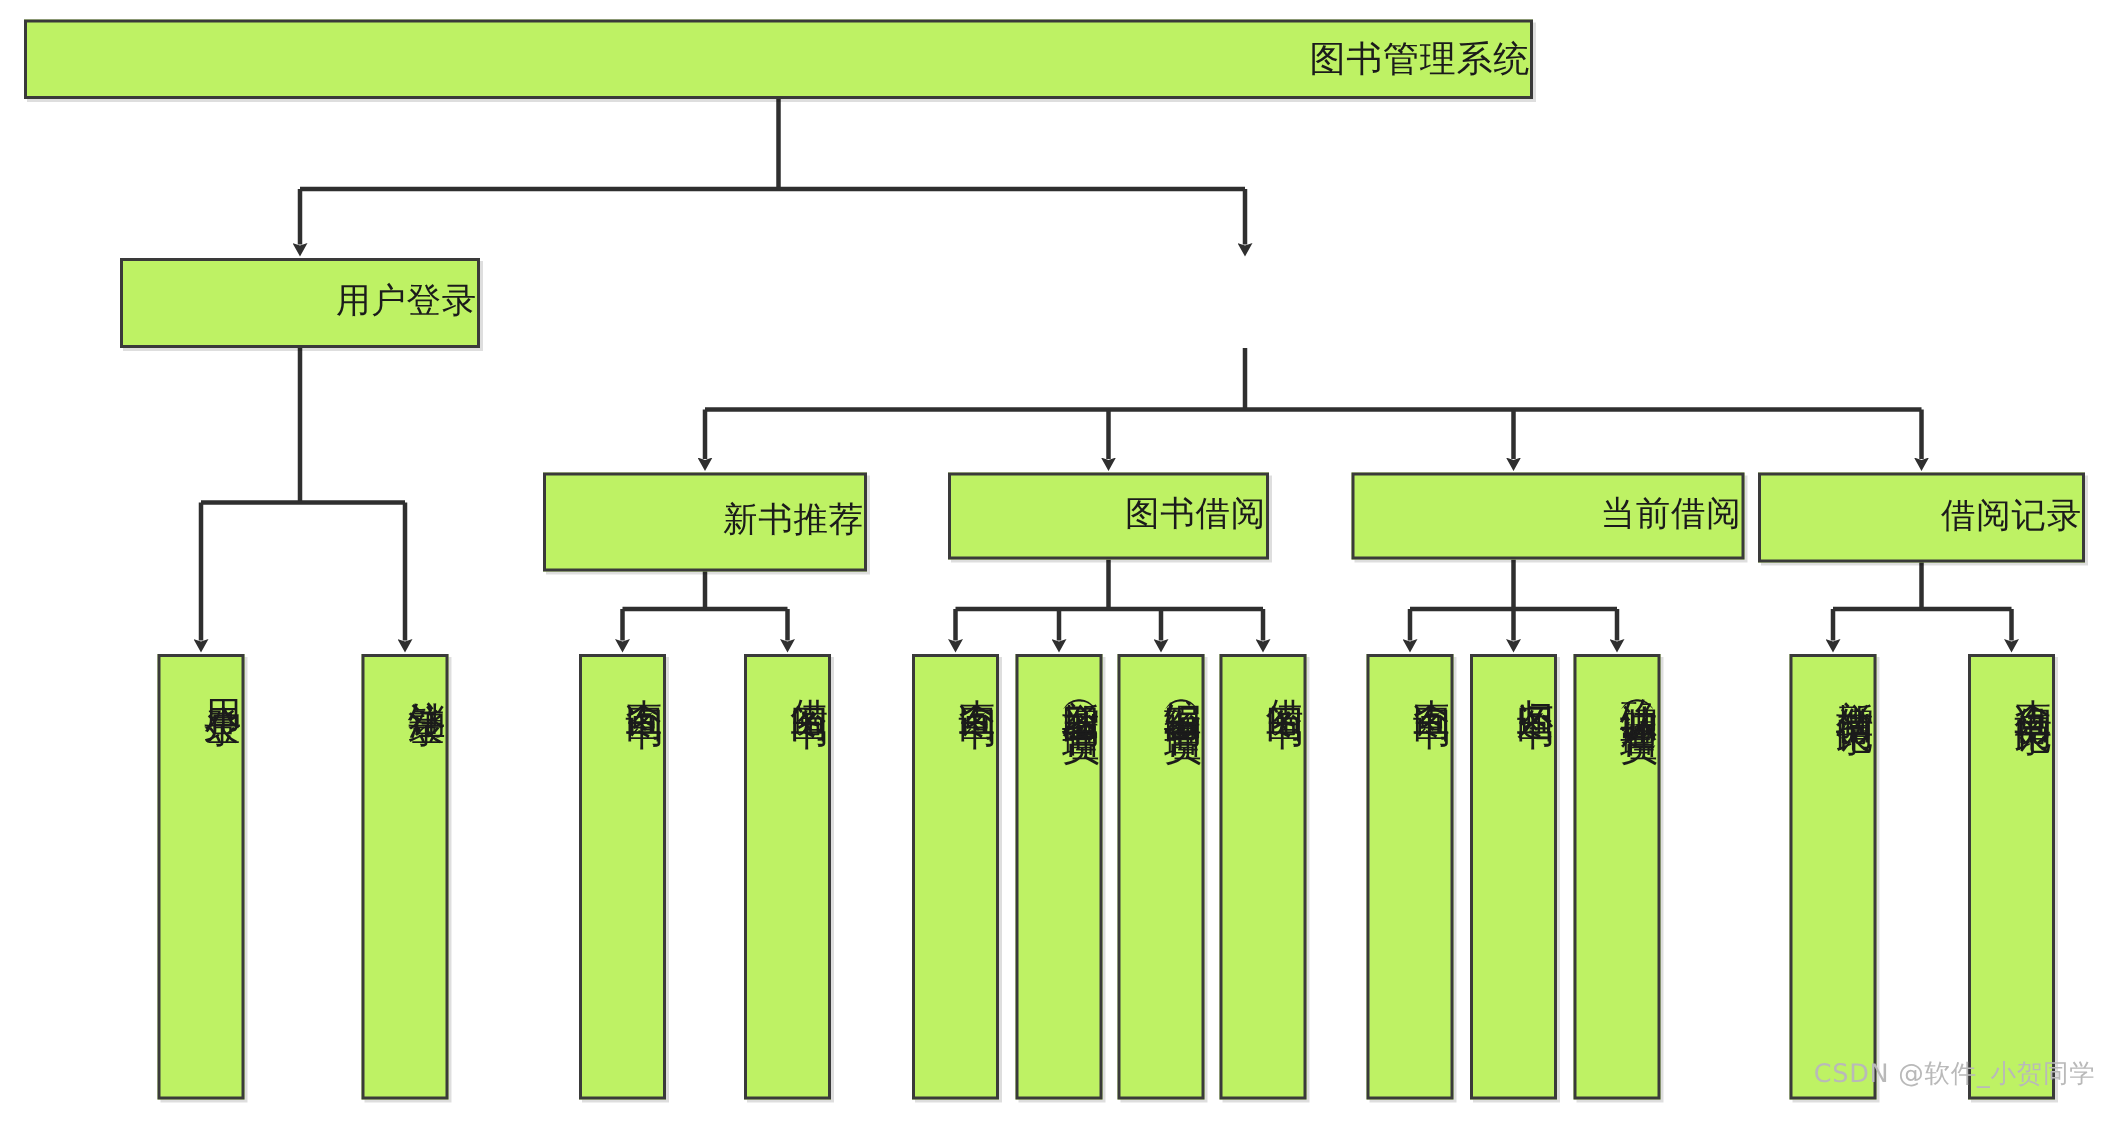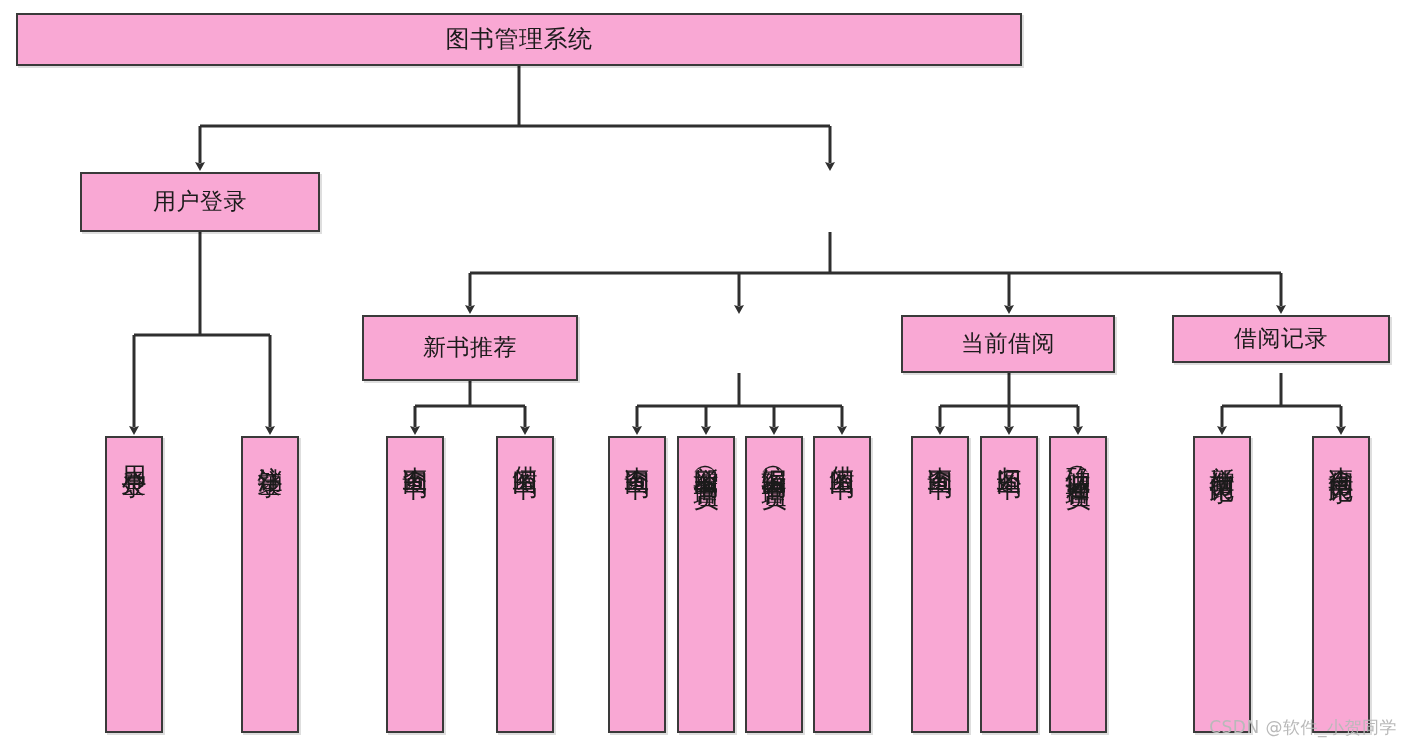--- a/index.html
+++ b/index.html
@@ -20,25 +20,25 @@
   #wires {
     position: absolute;
     left: 0;
     top: 0;
     width: 1405px;
     height: 747px;
   }
   .node {
     position: absolute;
     box-sizing: border-box;
-    background: #f9a8d4;
+    background: #bef264;
     border: 2px solid #3a3a3a;
     display: flex;
     align-items: center;
-    justify-content: center;
+    justify-content: flex-end;
     box-shadow: 2px 2px 0 rgba(0,0,0,0.13);
   }
   .node .label {
     color: #1b1b1b;
     letter-spacing: 0.5px;
     line-height: 1.12;
     text-align: center;
     white-space: nowrap;
   }
   .node.h .label {
@@ -56,21 +56,21 @@
     writing-mode: vertical-rl;
     text-orientation: upright;
     font-size: 25px;
     line-height: 1.0;
     letter-spacing: 3px;
     white-space: nowrap;
   }
   .watermark {
     position: absolute;
     right: 8px;
-    bottom: 8px;
+    bottom: 20px;
     font-size: 17px;
     color: #b9b9b9;
     letter-spacing: 0.5px;
     white-space: nowrap;
     pointer-events: none;
   }
 </style>
 </head>
 <body>
 
@@ -133,24 +133,27 @@
     <span class="label">图书管理系统</span>
   </div>
 
   <div class="node h" style="left:80px; top:172px; width:240px; height:60px;">
     <span class="label">用户登录</span>
   </div>
 
   <div class="node h" style="left:362px; top:315px; width:216px; height:66px;">
     <span class="label">新书推荐</span>
   </div>
-  <div class="node h" style="left:901px; top:315px; width:214px; height:58px;">
+  <div class="node h" style="left:632px; top:315px; width:214px; height:58px;">
+    <span class="label">图书借阅</span>
+  </div>
+  <div class="node h" style="left:901px; top:315px; width:262px; height:58px;">
     <span class="label">当前借阅</span>
   </div>
-  <div class="node h" style="left:1172px; top:315px; width:218px; height:48px;">
+  <div class="node h" style="left:1172px; top:315px; width:218px; height:60px;">
     <span class="label">借阅记录</span>
   </div>
 
   <div class="node v" style="left:105px; top:436px; width:58px; height:297px;">
     <span class="label">用户登录</span>
   </div>
   <div class="node v" style="left:241px; top:436px; width:58px; height:297px;">
     <span class="label">注销登录</span>
   </div>
 

